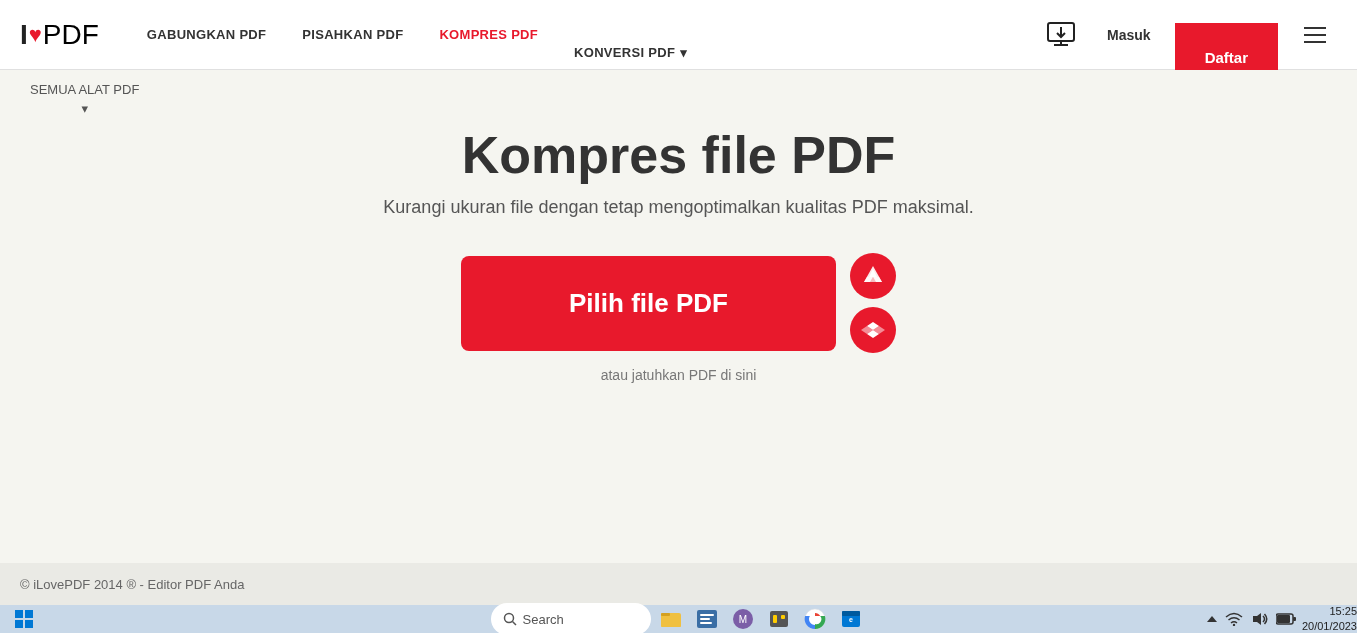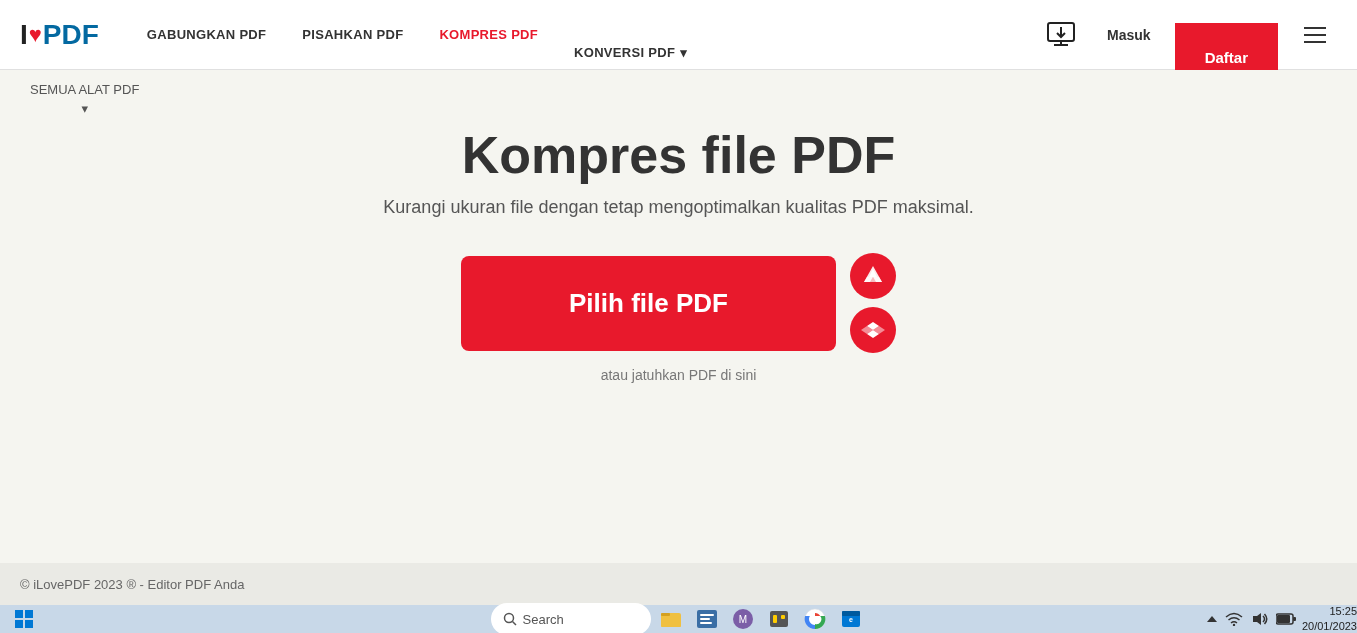--- a/index.html
+++ b/index.html
@@ -17,21 +17,21 @@
       flex-shrink: 0;
     }
     .logo {
       display: flex;
       align-items: center;
       margin-right: 30px;
       text-decoration: none;
     }
     .logo-i { font-size: 28px; font-weight: 900; color: #222; }
     .logo-heart { color: #e8192c; font-size: 22px; margin: 0 1px; }
-    .logo-pdf { font-size: 28px; font-weight: 700; color: #0369a1; }
+    .logo-pdf { font-size: 28px; font-weight: 400; color: #000000; }
     .nav-links {
       display: flex;
       align-items: center;
       gap: 0;
       flex: 1;
     }
     .nav-link {
       font-size: 13px;
       font-weight: 600;
       color: #333;
@@ -320,21 +320,21 @@
           <polygon points="6,8 0,12 6,16 12,12" fill="#fff" opacity="0.5"></polygon>
           <polygon points="18,8 24,12 18,16 12,12" fill="#fff" opacity="0.5"></polygon>
         </svg>
       </button>
     </div>
   </div>
   <p class="drop-text">atau jatuhkan PDF di sini</p>
 </div>
 
 <footer class="footer">
-  <span class="footer-text">© iLovePDF 2023 ® - Editor PDF Anda</span>
+  <span class="footer-text">© iLovePDF 2014 ® - Editor PDF Anda</span>
 </footer>
 
 <div class="taskbar-wrapper">
 
   <div class="win-btn" style="margin-left:6px;">
     <svg width="20" height="20" viewBox="0 0 20 20">
       <rect x="1" y="1" width="8" height="8" fill="#0078d4"></rect>
       <rect x="11" y="1" width="8" height="8" fill="#0078d4"></rect>
       <rect x="1" y="11" width="8" height="8" fill="#0078d4"></rect>
       <rect x="11" y="11" width="8" height="8" fill="#0078d4"></rect>

